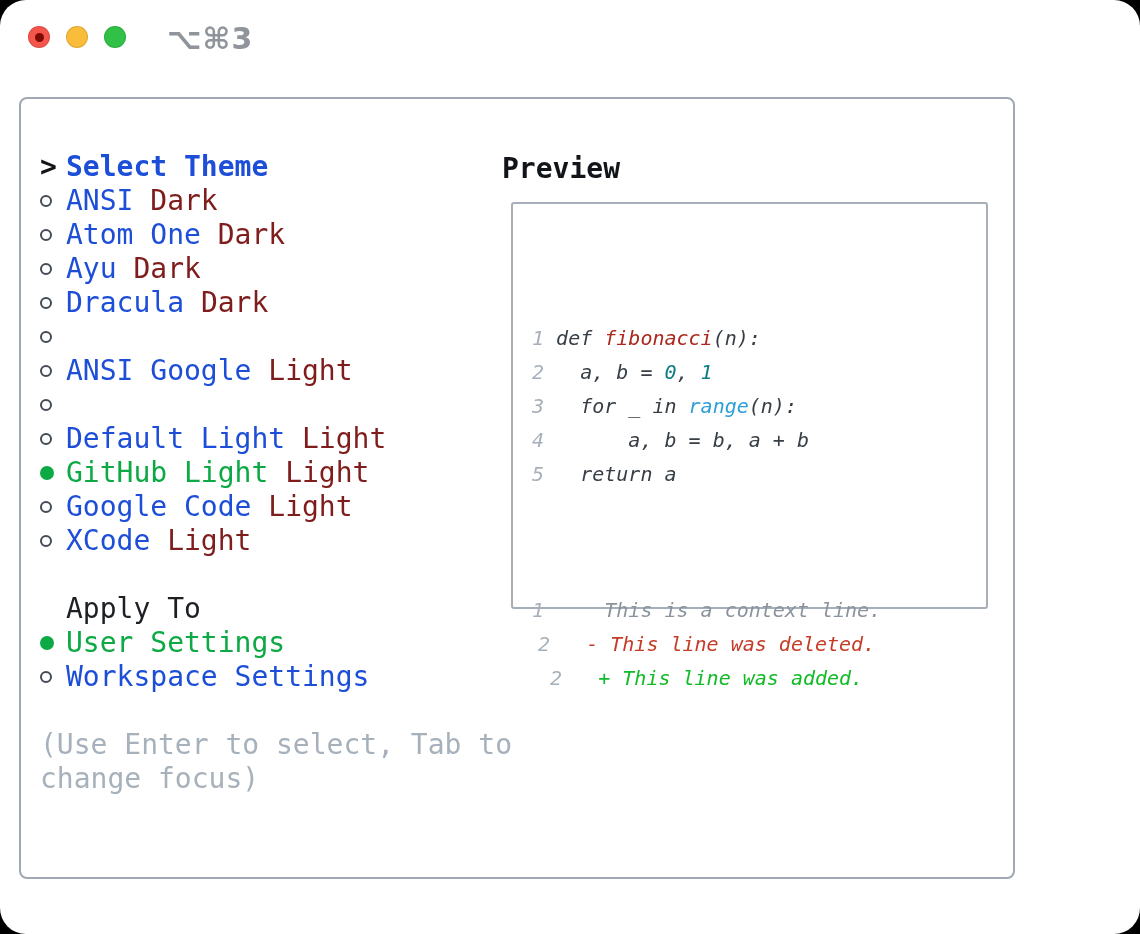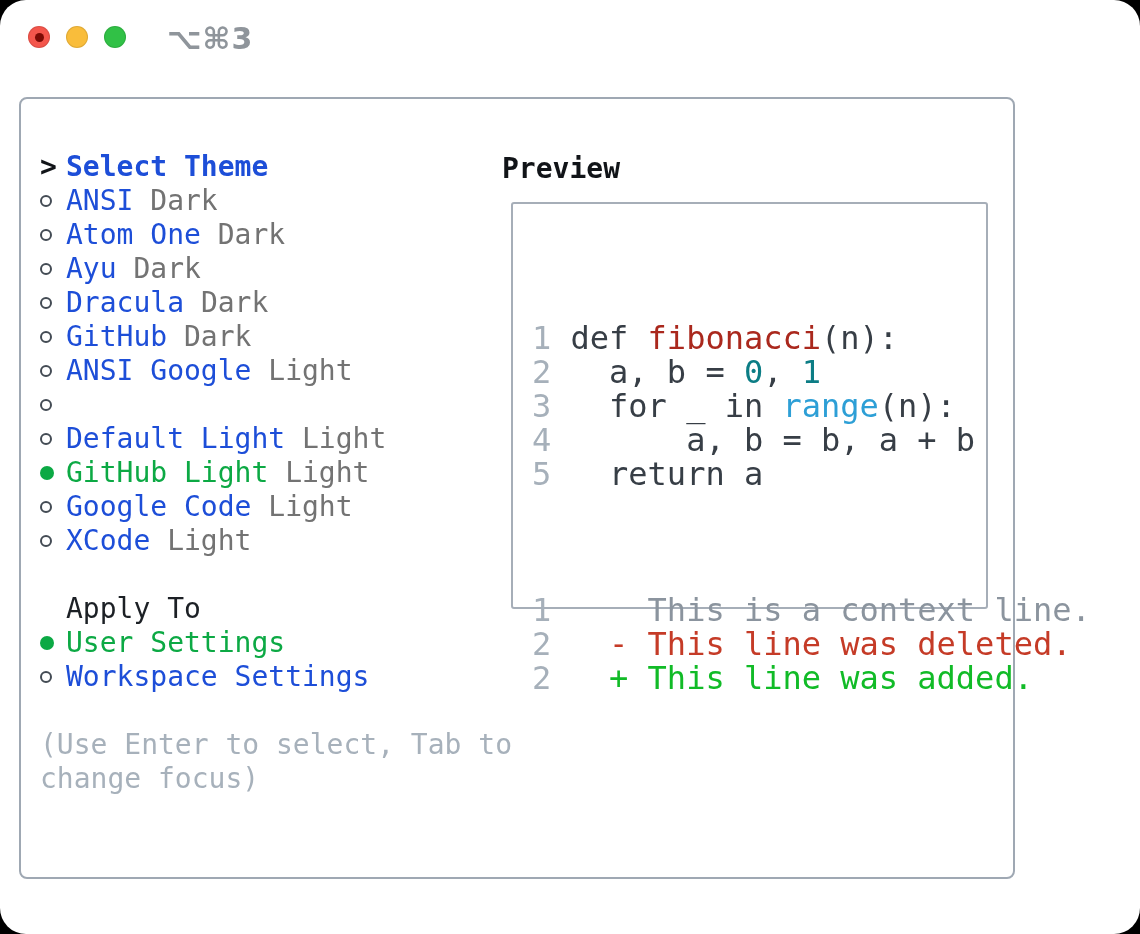--- a/index.html
+++ b/index.html
@@ -27,33 +27,33 @@
   .row{display:flex;height:34px;align-items:center;white-space:pre;}
   .marker{width:26px;flex:none;display:flex;align-items:center;}
   .marker.arrow{font-weight:bold;color:#111418;}
   .bullet{width:12px;height:12px;border:2px solid #434b54;border-radius:50%;box-sizing:border-box;}
   .bullet.filled{width:14px;height:14px;border:none;background:var(--sel-green);}
   .label{white-space:pre;}
   .bold{font-weight:bold;color:#1d4ed8;}
   .dark{color:#1c2025;text-align:right;}
   .name{color:#1d4ed8;}
   .name.selected{color:var(--sel-green);}
-  .variant{color:#737373;}
+  .variant{color:#7f1d1d;}
   .spacer{height:34px;}
   .hint{color:#a7b1bb;white-space:pre;}
   .hint div{height:34px;}
 
   
   .preview-header{position:absolute;left:481px;top:53px;font-size:28px;line-height:34px;
                   font-weight:bold;color:#111418;}
   .preview-box{position:absolute;left:490px;top:103px;width:477px;height:407px;box-sizing:border-box;
                border:2px solid #a6aeb8;border-radius:3px;background:#fff;}
-  .code{position:absolute;left:19px;top:49px;font-size:32px;line-height:34px;white-space:pre;}
+  .code{position:absolute;left:19px;top:49px;font-size:20px;line-height:34px;white-space:pre;font-style:italic;}
   .code .line{height:34px;}
-  .diff-group{margin-top:34px;}
+  .diff-group{margin-top:34px;text-align:center;}
   .ln{color:#a6b0ba;}
   .tok-plain{color:#373e46;}
   .tok-func{color:var(--func-red);}
   .tok-num{color:var(--num-teal);}
   .tok-call{color:var(--call-blue);}
   .tok-context{color:#8b949e;}
   .tok-deleted{color:var(--del-red);}
   .tok-added{color:var(--add-green);}
 </style>
 </head>
@@ -77,21 +77,21 @@
         <div class="row">
           <span class="marker arrow">&gt;</span>
           <span class="label bold">Select Theme</span>
         </div>
 
         <div id="theme-items">
             <div class="row"><span class="marker"><span class="bullet"></span></span><span class="label"><span class="name">ANSI</span> <span class="variant">Dark</span></span></div>
             <div class="row"><span class="marker"><span class="bullet"></span></span><span class="label"><span class="name">Atom One</span> <span class="variant">Dark</span></span></div>
             <div class="row"><span class="marker"><span class="bullet"></span></span><span class="label"><span class="name">Ayu</span> <span class="variant">Dark</span></span></div>
             <div class="row"><span class="marker"><span class="bullet"></span></span><span class="label"><span class="name">Dracula</span> <span class="variant">Dark</span></span></div>
-            <div class="row"><span class="marker"><span class="bullet"></span></span><span class="label"><span class="name">GitHub</span> <span class="variant">Dark</span></span></div>
+            <div class="row"><span class="marker"><span class="bullet"></span></span></div>
             <div class="row"><span class="marker"><span class="bullet"></span></span><span class="label"><span class="name">ANSI Google</span> <span class="variant">Light</span></span></div>
             <div class="row"><span class="marker"><span class="bullet"></span></span></div>
             <div class="row"><span class="marker"><span class="bullet"></span></span><span class="label"><span class="name">Default Light</span> <span class="variant">Light</span></span></div>
             <div class="row"><span class="marker"><span class="bullet filled"></span></span><span class="label"><span class="name selected">GitHub Light</span> <span class="variant">Light</span></span></div>
             <div class="row"><span class="marker"><span class="bullet"></span></span><span class="label"><span class="name">Google Code</span> <span class="variant">Light</span></span></div>
             <div class="row"><span class="marker"><span class="bullet"></span></span><span class="label"><span class="name">XCode</span> <span class="variant">Light</span></span></div>
           </div>
 
         <div class="spacer"></div>
 

